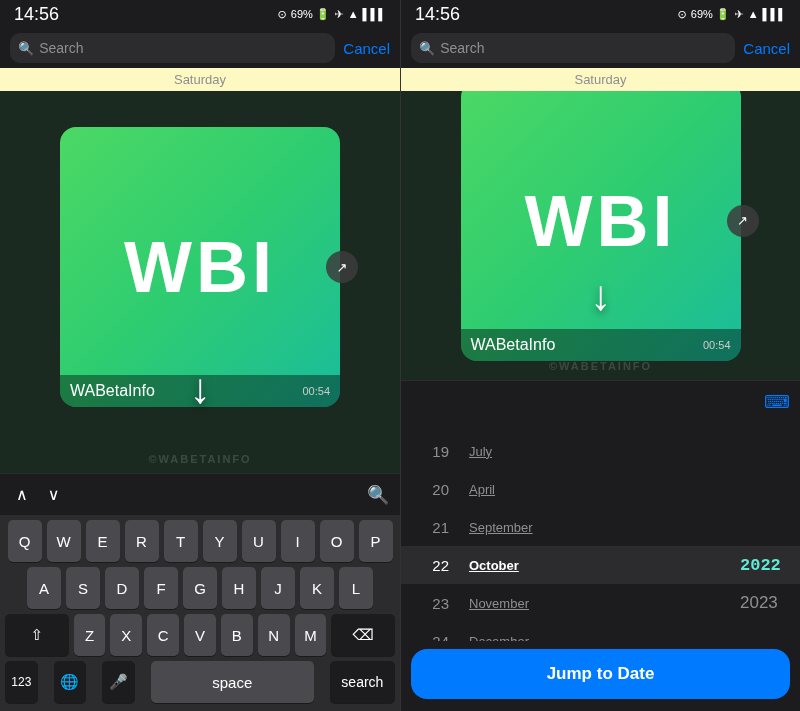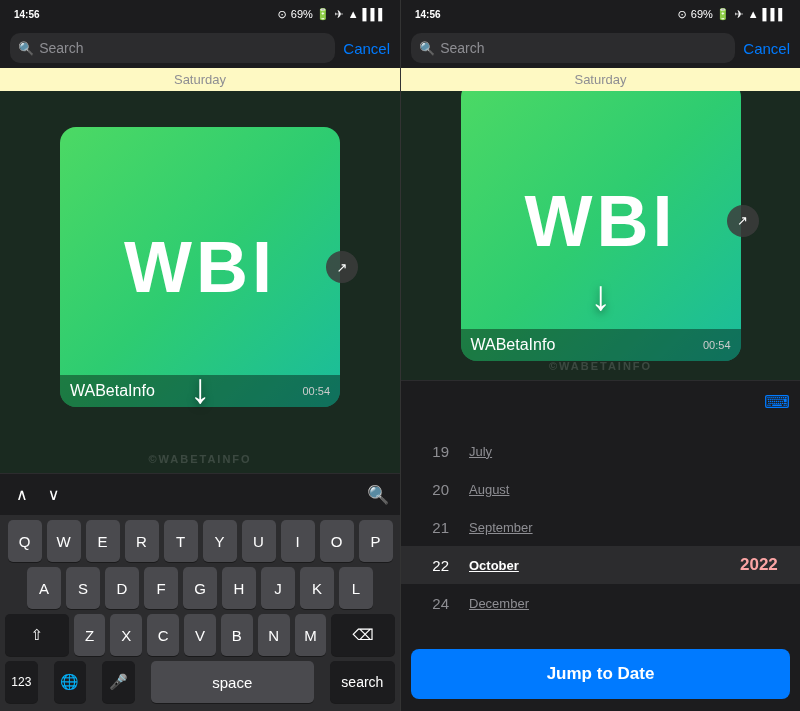--- a/index.html
+++ b/index.html
@@ -30,22 +30,22 @@
     .status-bar {
       height: 28px;
       background: #1c1c1e;
       display: flex;
       align-items: center;
       justify-content: space-between;
       padding: 0 14px;
       flex-shrink: 0;
     }
     .status-time {
-      font-size: 10px;
-      font-weight: 700;
+      font-size: 18px;
+      font-weight: 400;
       color: #fff;
     }
     .status-icons {
       display: flex;
       align-items: center;
       gap: 4px;
       font-size: 11px;
       color: #fff;
     }
 
@@ -317,28 +317,29 @@
       color: #fff;
     }
 
     .date-year {
       width: 40px;
       text-align: left;
       font-size: 17px;
     }
 
     .date-row.selected .date-year {
-      color: #fca5a5;
+      color: #5eead4;
+      font-family: Liberation Mono, monospace;
     }
 
     .jump-to-date-btn {
       margin: 8px 10px 12px 10px;
       background: #007aff;
       color: #fff;
-      border-radius: 8px;
+      border-radius: 16px;
       height: 50px;
       display: flex;
       align-items: center;
       justify-content: center;
       font-size: 17px;
       font-weight: 600;
       cursor: pointer;
       flex-shrink: 0;
     }
   </style>
@@ -481,34 +482,39 @@
   <div class="date-picker-area">
     <div class="date-scroll">
       <div class="date-list">
         <div class="date-row">
           <span class="date-num">19</span>
           <span class="date-month">July</span>
           <span class="date-year"></span>
         </div>
         <div class="date-row">
           <span class="date-num">20</span>
-          <span class="date-month">August</span>
+          <span class="date-month">April</span>
           <span class="date-year"></span>
         </div>
         <div class="date-row">
           <span class="date-num">21</span>
           <span class="date-month">September</span>
           <span class="date-year"></span>
         </div>
         <div class="date-row selected">
           <span class="date-num">22</span>
           <span class="date-month" style="font-weight:600;">October</span>
           <span class="date-year" style="font-weight:600;">2022</span>
         </div>
         <div class="date-row">
+          <span class="date-num">23</span>
+          <span class="date-month">November</span>
+          <span class="date-year">2023</span>
+        </div>
+        <div class="date-row">
           <span class="date-num">24</span>
           <span class="date-month">December</span>
           <span class="date-year"></span>
         </div>
 
       </div>
     </div>
     <div class="jump-to-date-btn">Jump to Date</div>
   </div>
 </div>

